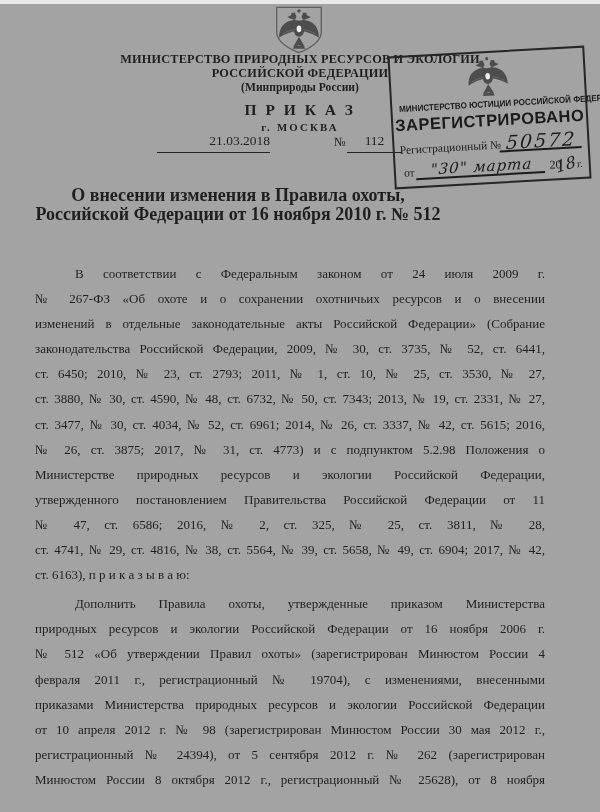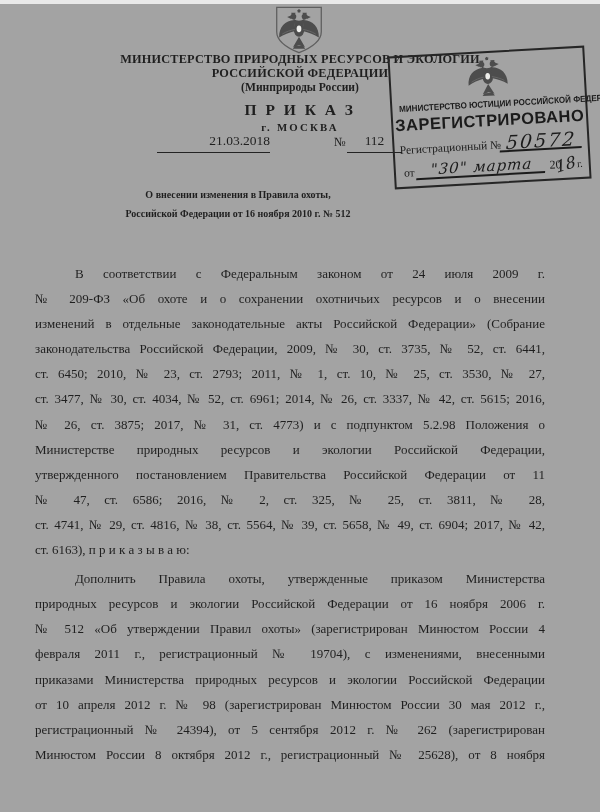--- a/index.html
+++ b/index.html
@@ -50,21 +50,21 @@
   .stamp-date-prefix{font-size:11.5px;line-height:16px;margin-right:2px;}
   .stamp-date-mid{flex:1;text-align:center;border-bottom:2px solid #1b1b1b;
     font-size:15px;line-height:15px;letter-spacing:1px;transform:skewX(-8deg);white-space:nowrap;}
   .stamp-year-printed{font-size:12px;line-height:16px;margin-left:4px;}
   .stamp-year-hand{font-size:16px;line-height:14px;margin-left:-6px;
     transform:rotate(-14deg) skewX(-8deg);}
   .stamp-date-suffix{font-size:10.5px;line-height:15px;margin-left:1px;}
 
   
   .doc-title{position:absolute;top:182px;left:0;width:476px;text-align:center;
-    font-weight:bold;font-size:10px;line-height:18.5px;}
+    font-weight:bold;font-size:18px;line-height:18.5px;}
 
   
   .doc-body{position:absolute;top:257px;left:35px;width:510px;font-size:13px;}
   .para{margin:0;}
   .para + .para{margin-top:4px;}
   .bline{
     height:25.1px;line-height:25.1px;white-space:normal;
     text-align:justify;text-align-last:justify;overflow:visible;
   }
   .bline.first{padding-left:40px;}
@@ -140,24 +140,25 @@
   </div>
 
   <div class="doc-title">
     <div>О внесении изменения в Правила охоты,</div>
     <div>Российской Федерации от 16 ноября 2010 г. № 512</div>
   </div>
 
   <div class="doc-body">
       <div class="para">
         <div class="bline first">В соответствии с Федеральным законом от 24 июля 2009 г.</div>
-        <div class="bline">№ 209-ФЗ «Об охоте и о сохранении охотничьих ресурсов и о внесении</div>
+        <div class="bline">№ 267-ФЗ «Об охоте и о сохранении охотничьих ресурсов и о внесении</div>
         <div class="bline">изменений в отдельные законодательные акты Российской Федерации» (Собрание</div>
         <div class="bline">законодательства Российской Федерации, 2009, № 30, ст. 3735, № 52, ст. 6441,</div>
         <div class="bline">ст. 6450; 2010, № 23, ст. 2793; 2011, № 1, ст. 10, № 25, ст. 3530, № 27,</div>
+        <div class="bline">ст. 3880, № 30, ст. 4590, № 48, ст. 6732, № 50, ст. 7343; 2013, № 19, ст. 2331, № 27,</div>
         <div class="bline">ст. 3477, № 30, ст. 4034, № 52, ст. 6961; 2014, № 26, ст. 3337, № 42, ст. 5615; 2016,</div>
         <div class="bline">№ 26, ст. 3875; 2017, № 31, ст. 4773) и с подпунктом 5.2.98 Положения о</div>
         <div class="bline">Министерстве природных ресурсов и экологии Российской Федерации,</div>
         <div class="bline">утвержденного постановлением Правительства Российской Федерации от 11</div>
         <div class="bline">№ 47, ст. 6586; 2016, № 2, ст. 325, № 25, ст. 3811, № 28,</div>
         <div class="bline">ст. 4741, № 29, ст. 4816, № 38, ст. 5564, № 39, ст. 5658, № 49, ст. 6904; 2017, № 42,</div>
         <div class="bline lastfree">ст. 6163), п р и к а з ы в а ю:</div>
       </div>
       <div class="para">
         <div class="bline first">Дополнить Правила охоты, утвержденные приказом Министерства</div>

